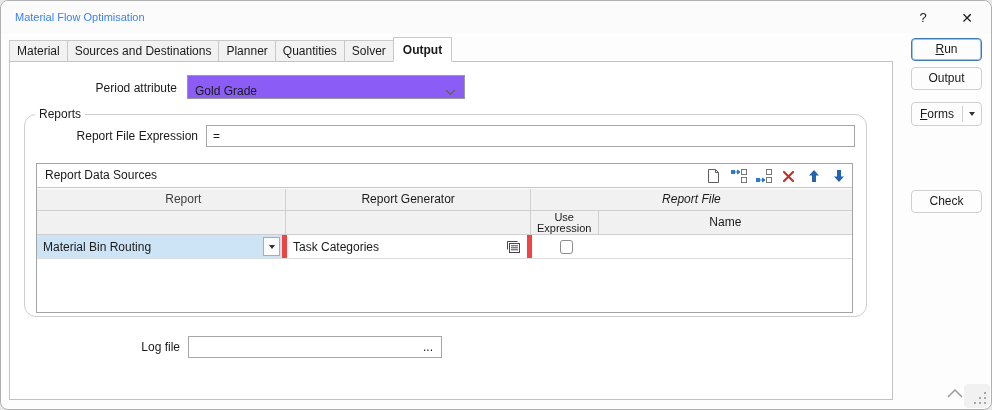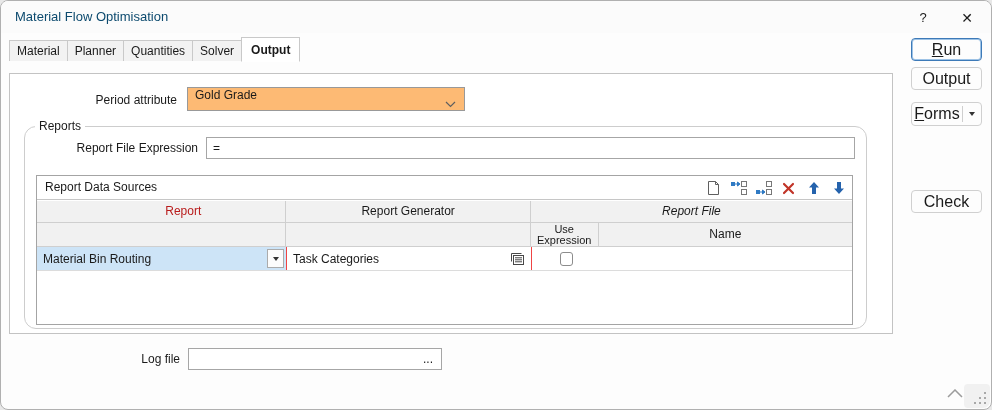--- a/index.html
+++ b/index.html
@@ -1,36 +1,36 @@
 <!DOCTYPE html>
 <html><head>
 <meta charset="utf-8">
 <style>
   html,body{margin:0;padding:0;background:#e8e8e8;}
   *{box-sizing:border-box;font-family:"Liberation Sans",sans-serif;}
   .window{position:relative;width:992px;height:410px;background:#fdfdfd;border:1px solid #b0b0b0;
           border-radius:8px;overflow:hidden;font-size:12px;color:#1a1a1a;}
   
   .titlebar{position:absolute;left:0;top:0;width:100%;height:32px;background:#fbfbfb;}
-  .title{position:absolute;left:14px;top:0;line-height:32px;font-size:13px;color:#0c4a6e;}
+  .title{position:absolute;left:14px;top:0;line-height:32px;font-size:11px;color:#3b82f6;}
   .cap-btn{position:absolute;top:5px;width:32px;height:22px;text-align:center;line-height:22px;
            font-size:13px;color:#1a1a1a;background:transparent;border:none;cursor:default;}
   .cap-help{left:906px;}
   .cap-close{left:950px;font-size:14px;}
   
   .tabstrip{position:absolute;left:8px;top:38px;height:22px;display:flex;align-items:flex-end;z-index:3;}
   .tab{height:21px;line-height:20px;padding:0 7px;background:#f2f2f2;border:1px solid #c9c9c9;
        border-bottom:none;margin-right:-1px;white-space:nowrap;}
   .tab.selected{height:25px;line-height:24px;background:#fff;font-weight:bold;position:relative;
                 z-index:4;margin-bottom:-1px;border-bottom:1px solid #fff;padding:0 9px;}
   
-  .tabpage{position:absolute;left:8px;top:60px;width:884px;height:261px;background:#fff;
-           border:1px solid #c3c3c3;z-index:2;margin-top:12px;}
+  .tabpage{position:absolute;left:8px;top:60px;width:884px;height:339px;background:#fff;
+           border:1px solid #c3c3c3;z-index:2;}
   .r-label{position:absolute;text-align:right;line-height:22px;}
-  .combo{position:absolute;background:#fdba74;border:1px solid #999;display:flex;align-items:flex-start;padding:0 24px 0 7px;}
+  .combo{position:absolute;background:#8b5cf6;border:1px solid #999;display:flex;align-items:flex-end;padding:0 24px 0 7px;}
   .combo .chev{position:absolute;right:8px;top:9px;}
   .textbox{position:absolute;background:#fff;border:1px solid #a6a6a6;font-size:12px;color:#1a1a1a;
            padding:0 6px;line-height:20px;}
   input.textbox{outline:none;}
   
   .groupbox{position:absolute;left:14px;top:52px;width:843px;height:203px;border:1px solid #cdcdcd;
             border-radius:12px;}
   .groupbox-label{position:absolute;left:10px;top:-8px;background:#fff;padding:0 4px;}
   
   .grid{position:absolute;left:11px;top:48px;width:817px;height:150px;border:1px solid #a4a4a4;background:#fff;}
@@ -40,35 +40,35 @@
   .grid-toolbar{position:absolute;right:3px;top:1px;height:22px;display:flex;align-items:center;gap:4px;}
   .tbtn{width:21px;height:20px;display:flex;align-items:center;justify-content:center;background:transparent;border:none;padding:0;}
   .hrow{position:absolute;left:0;width:100%;background:#f1f1f1;display:flex;}
   .hrowB{top:25px;height:22px;}
   .hrowC{top:47px;height:24px;}
   .drow{position:absolute;left:0;top:71px;width:100%;height:24px;display:flex;background:#fff;
         border-bottom:1px solid #dcdcdc;}
   .hcell{border-right:1px solid #cfcfcf;border-bottom:1px solid #cfcfcf;display:flex;align-items:center;
          justify-content:center;text-align:center;line-height:11px;}
   .hcell:last-child{border-right:none;}
-  .dcell{border-right:1px solid #ef4444;position:relative;display:flex;align-items:center;}
+  .dcell{border-right:5px solid #ef4444;position:relative;display:flex;align-items:center;}
   .dcell:last-child{border-right:none;}
   .c1{width:250px;} .c2{width:245px;} .c34{width:322px;font-style:italic;} .c3{width:68px;} .c4{width:254px;}
   .cell-text{padding-left:6px;white-space:nowrap;overflow:hidden;}
   .sel-cell{background:#cde4f7;}
   .cell-drop{position:absolute;right:2px;top:2px;width:17px;height:19px;background:#fcfcfc;
              border:1px solid #ababab;display:flex;align-items:center;justify-content:center;}
   .tri-down{width:0;height:0;border-left:3.5px solid transparent;border-right:3.5px solid transparent;
             border-top:4px solid #333;}
   .cell-icon{position:absolute;right:7px;top:5px;}
   .checkbox{width:13px;height:14px;border:1px solid #8c8c8c;border-radius:3px;background:#fff;margin:0 auto;}
   .blue-square{position:absolute;right:6px;top:5px;width:13px;height:13px;background:#2e8bcd;border:1px solid #1a6dab;}
   
   .side-btn{position:absolute;left:910px;width:71px;height:23px;background:#fdfdfd;border:1px solid #d0d0d0;
-            border-radius:4px;text-align:center;line-height:21px;font-size:16px;color:#1a1a1a;padding:0;}
+            border-radius:4px;text-align:center;line-height:21px;font-size:12px;color:#1a1a1a;padding:0;}
   .side-btn.default{border:1px solid #3d7ab8;box-shadow:inset 0 0 0 1px #9ec3e6;}
   .split-btn{display:flex;align-items:center;text-align:left;line-height:normal;height:24px;}
   .split-main{flex:1;text-align:center;}
   .split-sep{width:1px;height:16px;background:#cfcfcf;}
   .split-arrow{width:18px;display:flex;align-items:center;justify-content:center;}
   .u{text-decoration:underline;}
   
   .collapse-chevron{position:absolute;left:946px;top:386px;}
   .resize-grip{position:absolute;right:1px;bottom:1px;width:26px;height:24px;background:#f1f1f1;
                border-radius:4px 4px 7px 4px;}
@@ -81,20 +81,21 @@
 <div class="window">
 
   <div class="titlebar">
     <div class="title">Material Flow Optimisation</div>
     <button class="cap-btn cap-help">?</button>
     <button class="cap-btn cap-close">✕</button>
   </div>
 
   <div class="tabstrip">
     <div class="tab">Material</div>
+    <div class="tab">Sources and Destinations</div>
     <div class="tab">Planner</div>
     <div class="tab">Quantities</div>
     <div class="tab">Solver</div>
     <div class="tab selected">Output</div>
   </div>
 
   <div class="tabpage">
 
     <div class="r-label" style="left:47px;top:15px;width:120px;">Period attribute</div>
     <div class="combo" style="left:177px;top:13px;width:278px;height:24px;">
@@ -151,21 +152,21 @@
             </button>
             <button class="tbtn">
               <svg width="12" height="14" viewBox="0 0 12 14">
                 <path d="M6 13 L1 7.5 H4 V1 H8 V7.5 H11 Z" fill="#2563ad"></path>
               </svg>
             </button>
           </div>
         </div>
 
         <div class="hrow hrowB">
-          <div class="hcell c1" style="color:#b91c1c;padding-left:44px;">Report</div>
+          <div class="hcell c1" style="color:#404040;padding-left:44px;">Report</div>
           <div class="hcell c2">Report Generator</div>
           <div class="hcell c34">Report File</div>
         </div>
 
         <div class="hrow hrowC">
           <div class="hcell c1"></div>
           <div class="hcell c2"></div>
           <div class="hcell c3" style="font-size:11px;">Use Expression</div>
           <div class="hcell c4">Name</div>
         </div>

